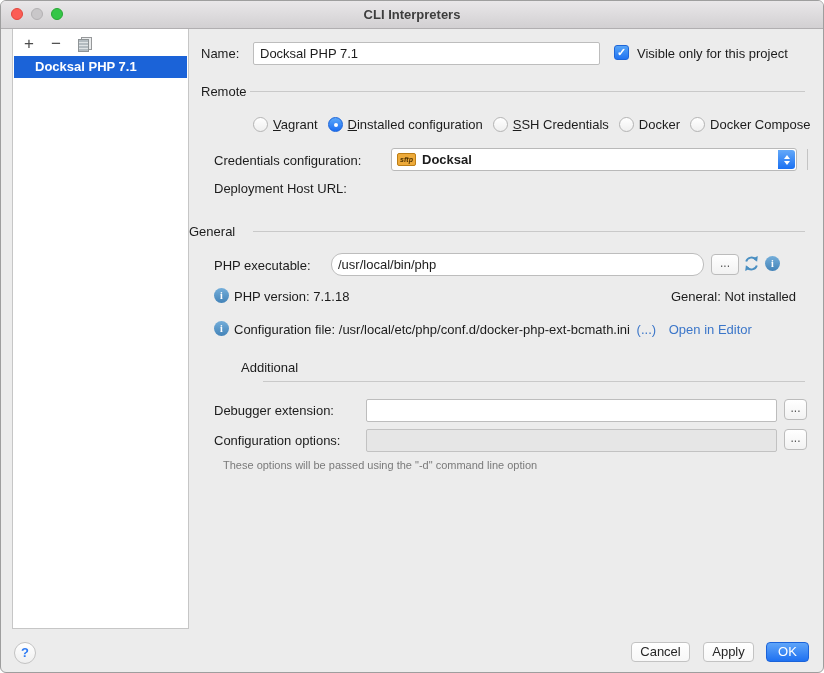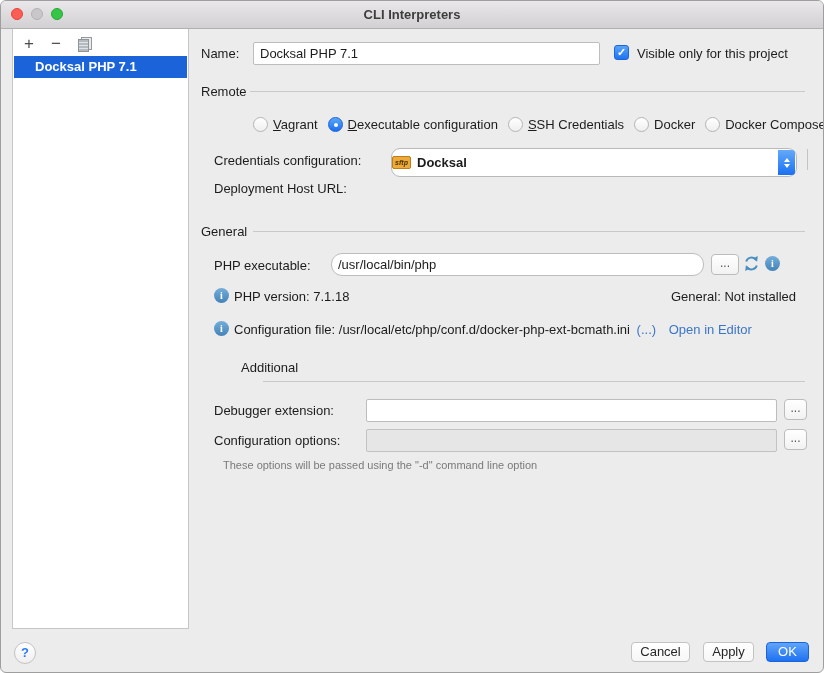--- a/index.html
+++ b/index.html
@@ -39,22 +39,22 @@
   
   .radio-row{position:absolute;left:252px;top:114px;display:flex;gap:10px;align-items:center;
     white-space:nowrap;height:18px;}
   .radio{display:flex;align-items:center;cursor:default;}
   .rb{width:15px;height:15px;border-radius:50%;box-sizing:border-box;margin-right:5px;
     background:linear-gradient(#ffffff,#efefef);border:1px solid #b4b4b4;position:relative;flex:none;}
   .radio.on .rb{background:linear-gradient(#5ba7f9,#1b6ef2);border-color:#1a63da;}
   .radio.on .rb::after{content:"";position:absolute;left:5px;top:5px;width:4px;height:4px;background:#fff;border-radius:50%;}
   .u{text-decoration:underline;}
   
-  .combo{position:absolute;left:390px;top:147px;width:406px;height:29px;box-sizing:border-box;
-    background:#fff;border:1px solid #b9b9b9;border-radius:9px;display:flex;align-items:center;}
+  .combo{position:absolute;left:390px;top:147px;width:406px;height:23px;box-sizing:border-box;
+    background:#fff;border:1px solid #b9b9b9;border-radius:3px;display:flex;align-items:center;padding-left:5px;}
   .sftp-badge{width:19px;height:13px;box-sizing:border-box;background:#edaa3a;border:1px solid #bd7e15;
     border-radius:2px;font-size:7px;font-weight:bold;font-style:italic;color:#4c3000;
     text-align:center;line-height:11px;margin-right:6px;flex:none;}
   .combo-value{font-weight:bold;}
   .combo-stepper{position:absolute;right:1px;top:1px;bottom:1px;width:17px;border-radius:0 3px 3px 0;
     background:linear-gradient(#64a9f9,#1a70f2);display:flex;flex-direction:column;align-items:center;justify-content:center;gap:2px;}
   .chev-up{width:0;height:0;border-left:3.5px solid transparent;border-right:3.5px solid transparent;border-bottom:4px solid #fff;}
   .chev-down{width:0;height:0;border-left:3.5px solid transparent;border-right:3.5px solid transparent;border-top:4px solid #fff;}
   .combo-divider{position:absolute;left:806px;top:148px;width:1px;height:21px;background:#c4c4c4;}
   
@@ -105,21 +105,21 @@
   <div class="abs lbl" style="left:200px;top:83px;">Remote</div>
   <div class="sec-line" style="left:249px;top:90px;"></div>
 
   <div class="radio-row">
     <div class="radio">
       <span class="rb"></span>
       <span><span class="u">V</span><span>agrant</span></span>
     </div>
     <div class="radio on">
       <span class="rb"></span>
-      <span><span class="u">D</span><span>executable configuration</span></span>
+      <span><span class="u">D</span><span>installed configuration</span></span>
     </div>
     <div class="radio">
       <span class="rb"></span>
       <span><span class="u">S</span><span>SH Credentials</span></span>
     </div>
     <div class="radio">
       <span class="rb"></span>
       <span><span class="u"></span><span>Docker</span></span>
     </div>
     <div class="radio">
@@ -134,21 +134,21 @@
     <span class="combo-value">Docksal</span>
     <span class="combo-stepper">
       <span class="chev-up"></span>
       <span class="chev-down"></span>
     </span>
   </div>
   <div class="combo-divider"></div>
 
   <div class="abs lbl" style="left:213px;top:180px;">Deployment Host URL:</div>
 
-  <div class="abs lbl" style="left:200px;top:223px;">General</div>
+  <div class="abs lbl" style="left:188px;top:223px;">General</div>
   <div class="sec-line" style="left:252px;top:230px;"></div>
 
   <div class="abs lbl" style="left:213px;top:257px;">PHP executable:</div>
   <input class="text" style="left: 330px; top: 252px; width: 373px; border-radius: 11px;" type="text" value="/usr/local/bin/php">
   <div class="btn-sm" style="left:710px;top:253px;width:28px;">...</div>
   <svg class="abs" style="left:742px;top:254px;" width="17" height="17" viewBox="0 0 16 16">
     <path d="M3 6.2 A5.3 5.3 0 0 1 12.4 4.6" fill="none" stroke="#4a8fc2" stroke-width="1.8"></path>
     <polygon points="13.9,1.0 13.3,6.4 9.3,3.4" fill="#4a8fc2"></polygon>
     <path d="M13 9.8 A5.3 5.3 0 0 1 3.6 11.4" fill="none" stroke="#4a8fc2" stroke-width="1.8"></path>
     <polygon points="2.1,15.0 2.7,9.6 6.7,12.6" fill="#4a8fc2"></polygon>

